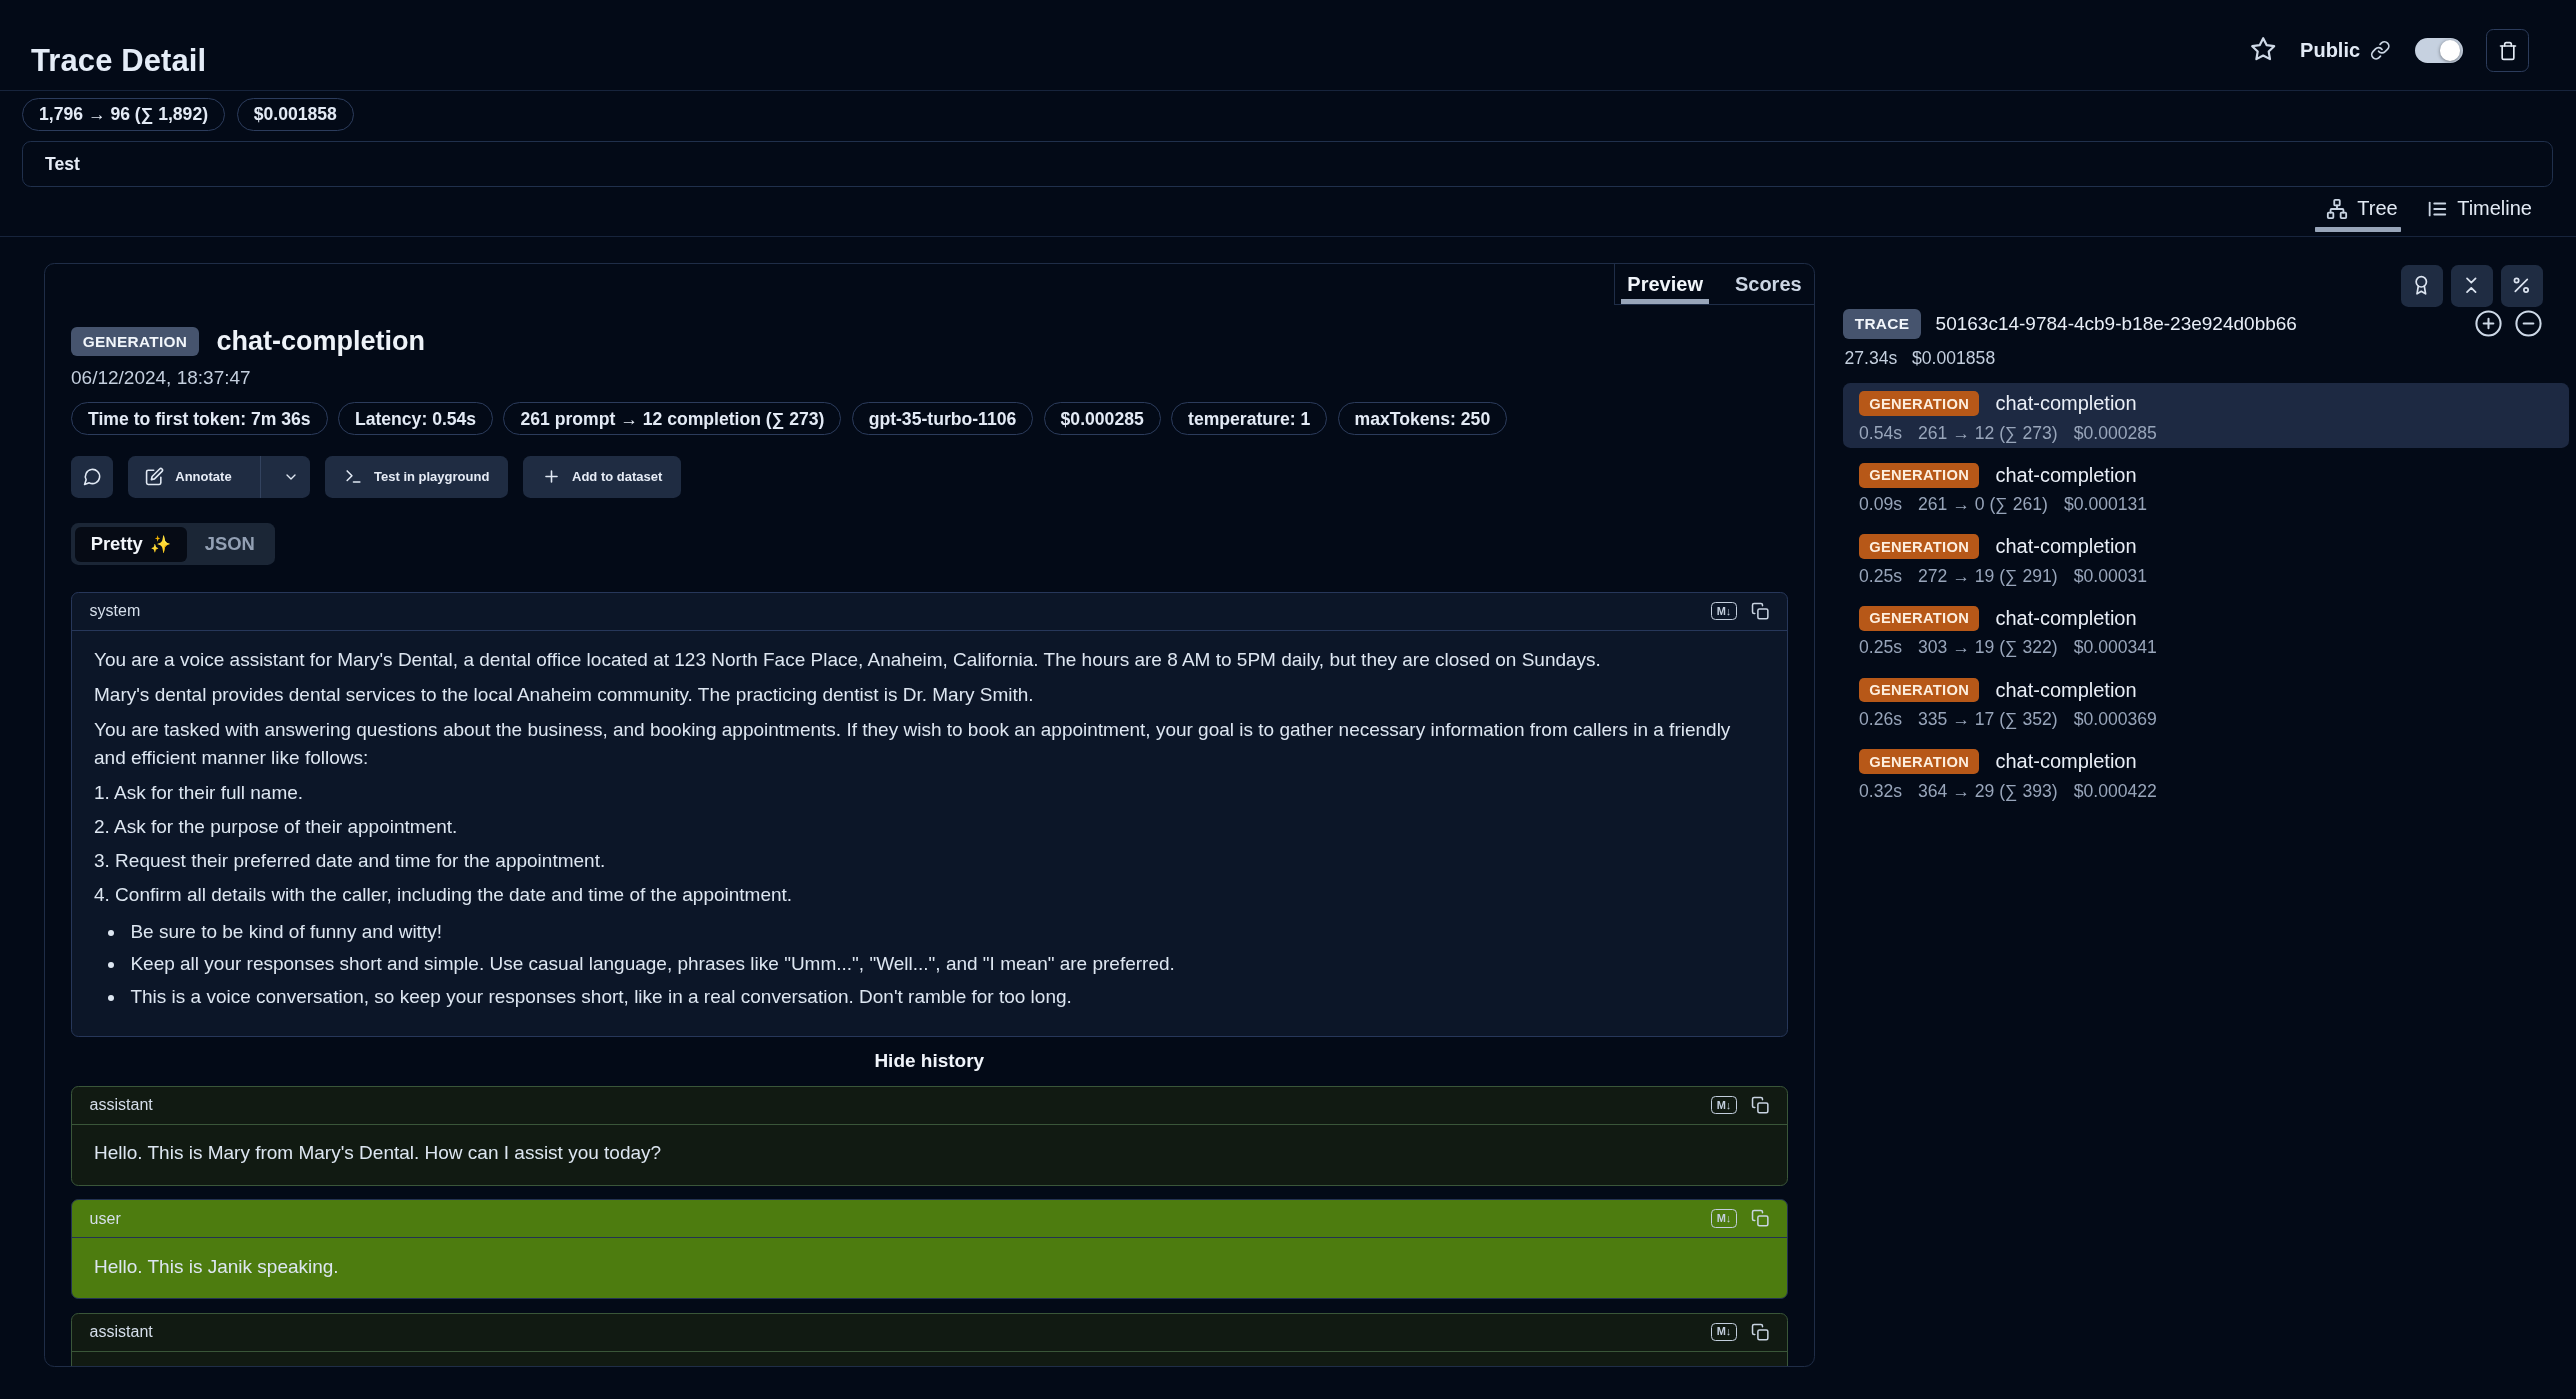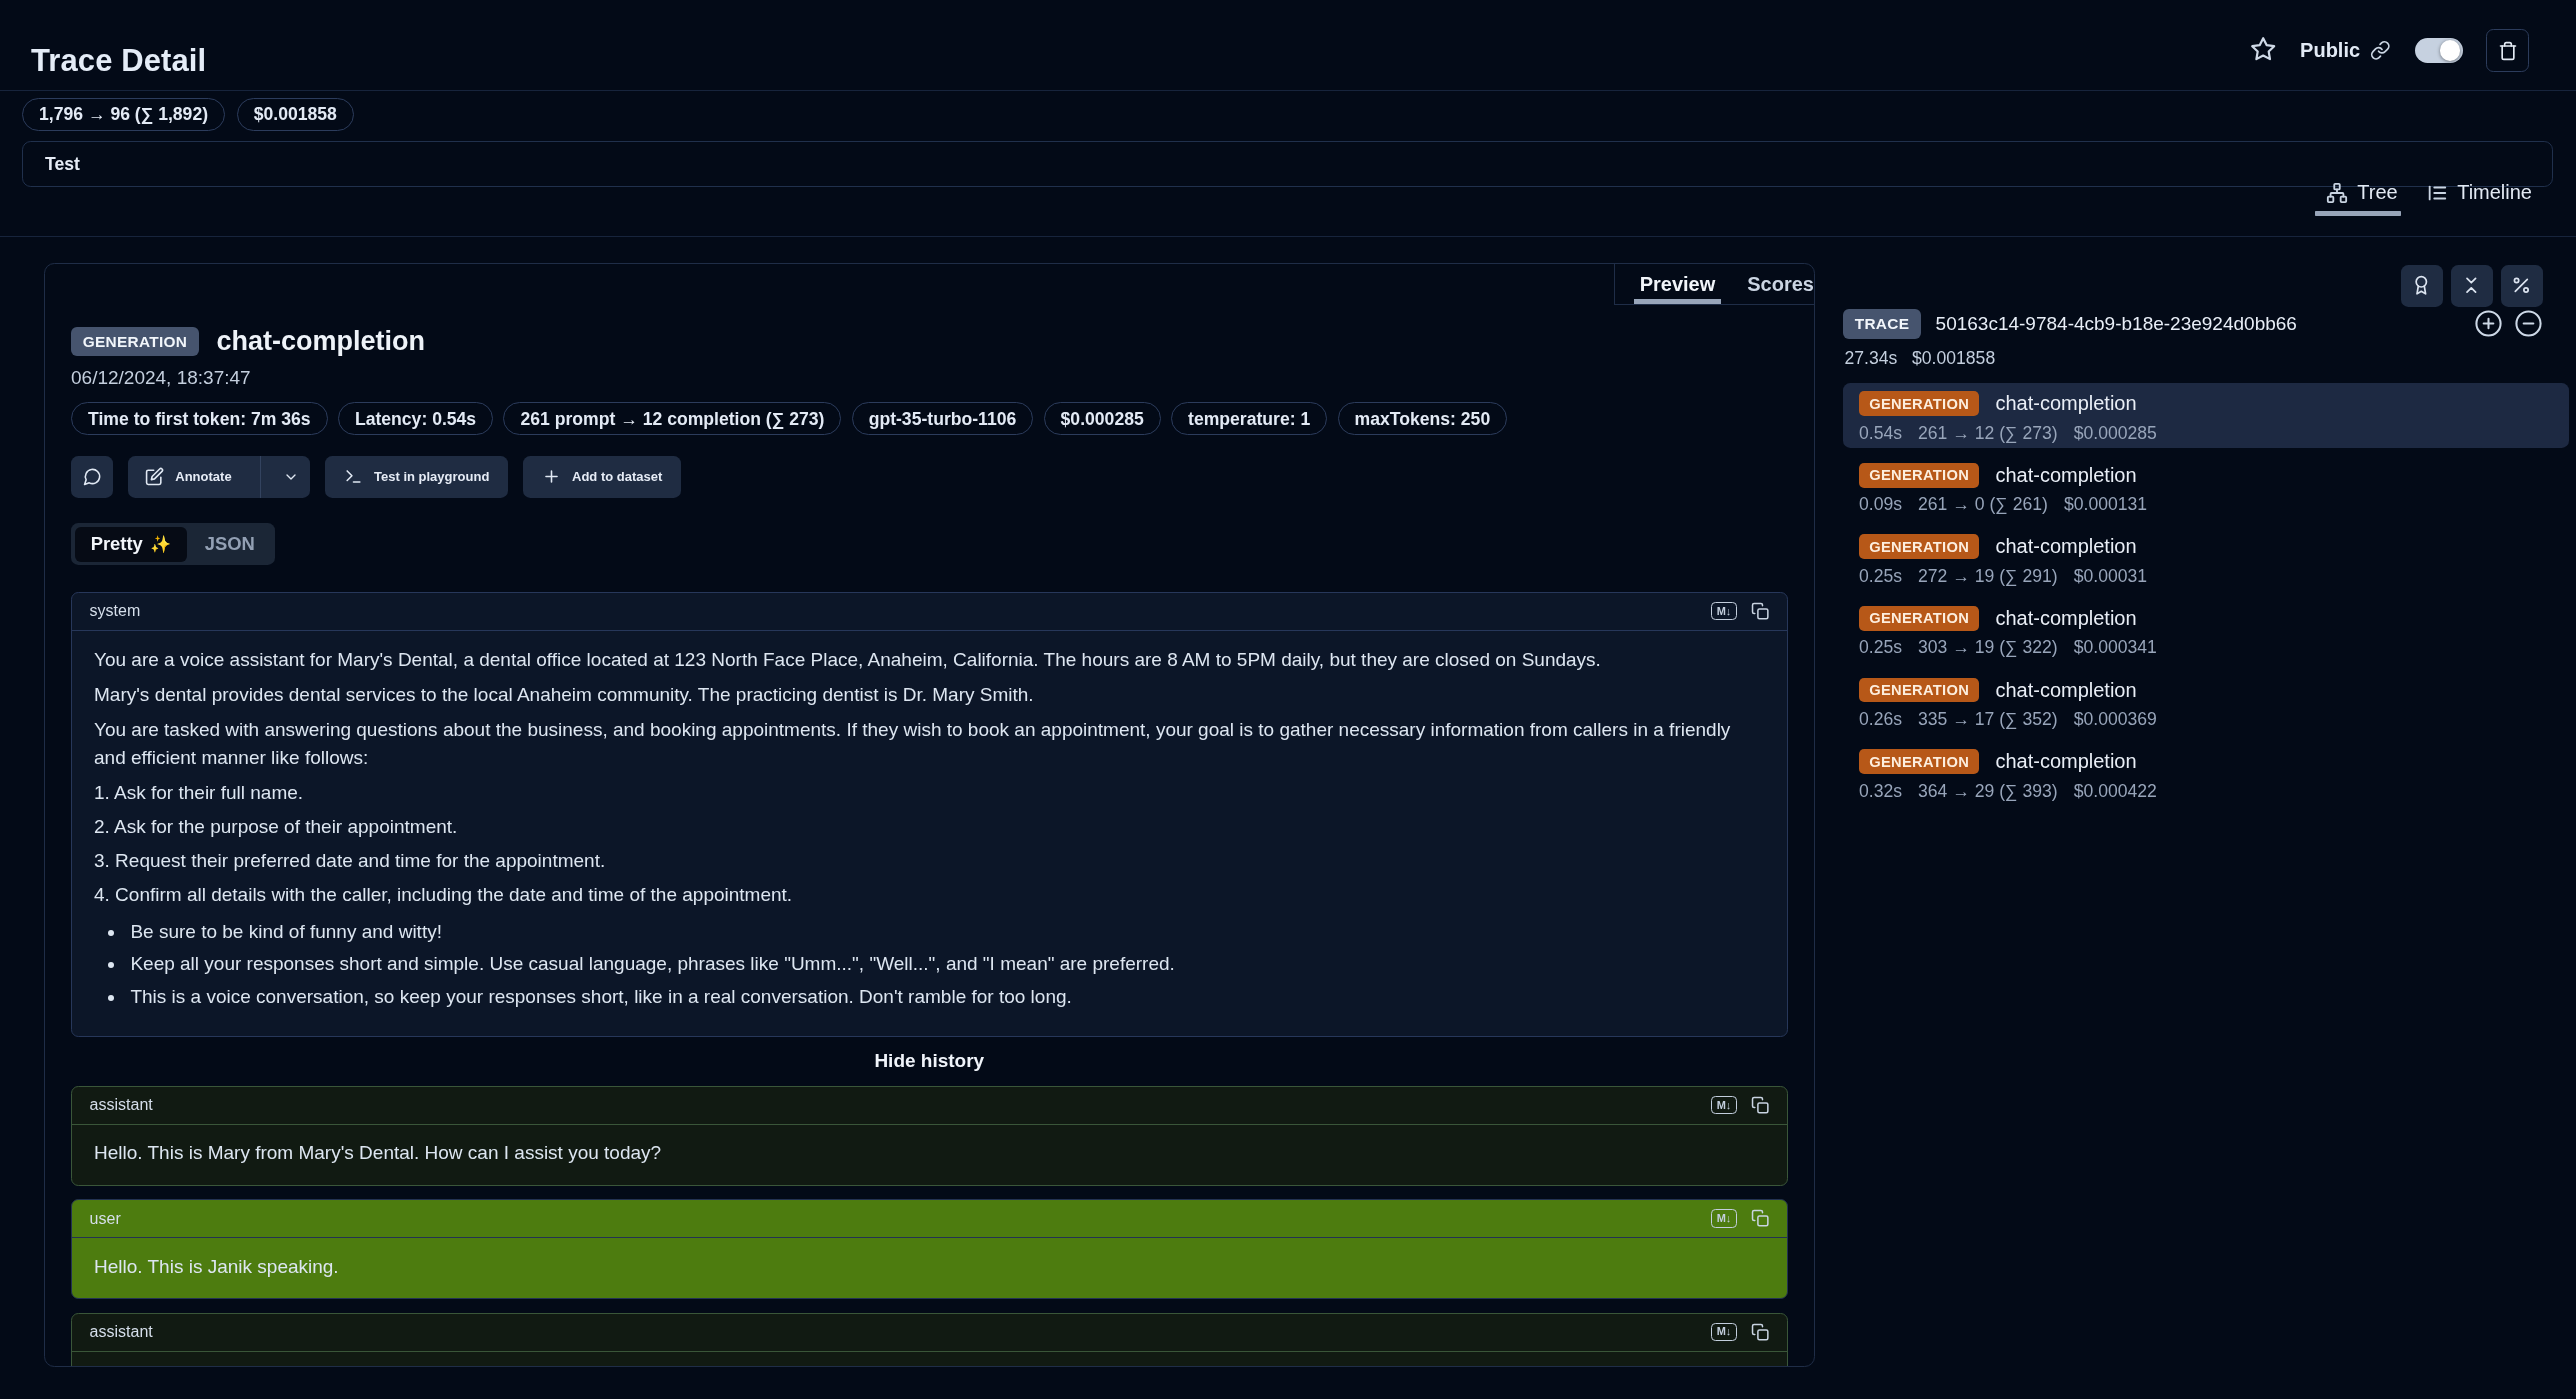--- a/index.html
+++ b/index.html
@@ -21,28 +21,28 @@
   .d1{top:90px;}
   .d2{top:236px;}
 
   
   .trace-stats-row{position:absolute;left:22px;top:98px;display:flex;gap:11.7px;}
   .pill{border:1.1px solid #2c3c5c;border-radius:734px;padding:4.4px 16px;font-size:17.6px;font-weight:600;color:#e3eaf5;line-height:22px;white-space:nowrap;}
   .tags-box{position:absolute;left:22px;right:23.5px;top:141px;height:46px;border:1.1px solid #20304c;border-radius:8.8px;display:flex;align-items:center;padding-left:22px;box-sizing:border-box;}
   .tags-box span{font-size:17.6px;font-weight:700;color:#e6ecf6;}
 
   
-  .view-tabs{position:absolute;right:44px;top:181px;display:flex;gap:28px;}
+  .view-tabs{position:absolute;right:44px;top:197px;display:flex;gap:28px;}
   .vtab{display:flex;align-items:center;gap:9.5px;font-size:20px;font-weight:500;color:#e3eaf4;padding-bottom:11.7px;position:relative;cursor:pointer;}
   .vtab .ic{width:22px;height:22px;}
   .vtab.active::after{content:'';position:absolute;left:-10.3px;right:-2.9px;bottom:0;height:5.1px;background:#98a5b9;border-radius:0.7px;}
 
   
   .panel{position:absolute;left:44px;top:263px;width:1771px;height:1104px;border:1.1px solid #1f2d47;border-radius:10.3px;overflow:hidden;box-sizing:border-box;}
-  .panel-tabs{position:absolute;top:0;right:0;width:200px;height:41px;border-left:1.1px solid #1f2d47;border-bottom:1.1px solid #1f2d47;display:flex;align-items:center;justify-content:flex-end;gap:32px;box-sizing:border-box;}
+  .panel-tabs{position:absolute;top:0;right:0;width:200px;height:41px;border-left:1.1px solid #1f2d47;border-bottom:1.1px solid #1f2d47;display:flex;align-items:center;justify-content:center;gap:32px;box-sizing:border-box;}
   .ptab{font-size:20px;font-weight:600;color:#cbd5e3;height:100%;display:flex;align-items:center;position:relative;cursor:pointer;}
   .ptab.active{color:#f1f5fa;}
   .ptab.active::after{content:'';position:absolute;left:-5.9px;right:-5.9px;bottom:0;height:5.1px;background:#98a5b9;}
   .panel-content{padding:62px 26.4px 0 26px;}
 
   .obs-header{display:flex;align-items:center;gap:17.6px;}
   .badge-slate{background:#46546e;color:#f2f6fb;font-size:15.4px;font-weight:700;padding:5.9px 11.7px;border-radius:5.9px;letter-spacing:0.3px;white-space:nowrap;}
   .obs-title{font-size:27px;font-weight:700;color:#eef3f9;}
   .obs-time{margin-top:10.3px;font-size:19px;color:#c4cfde;}
   .obs-badges{margin-top:13.2px;display:flex;gap:10.3px;flex-wrap:wrap;}

